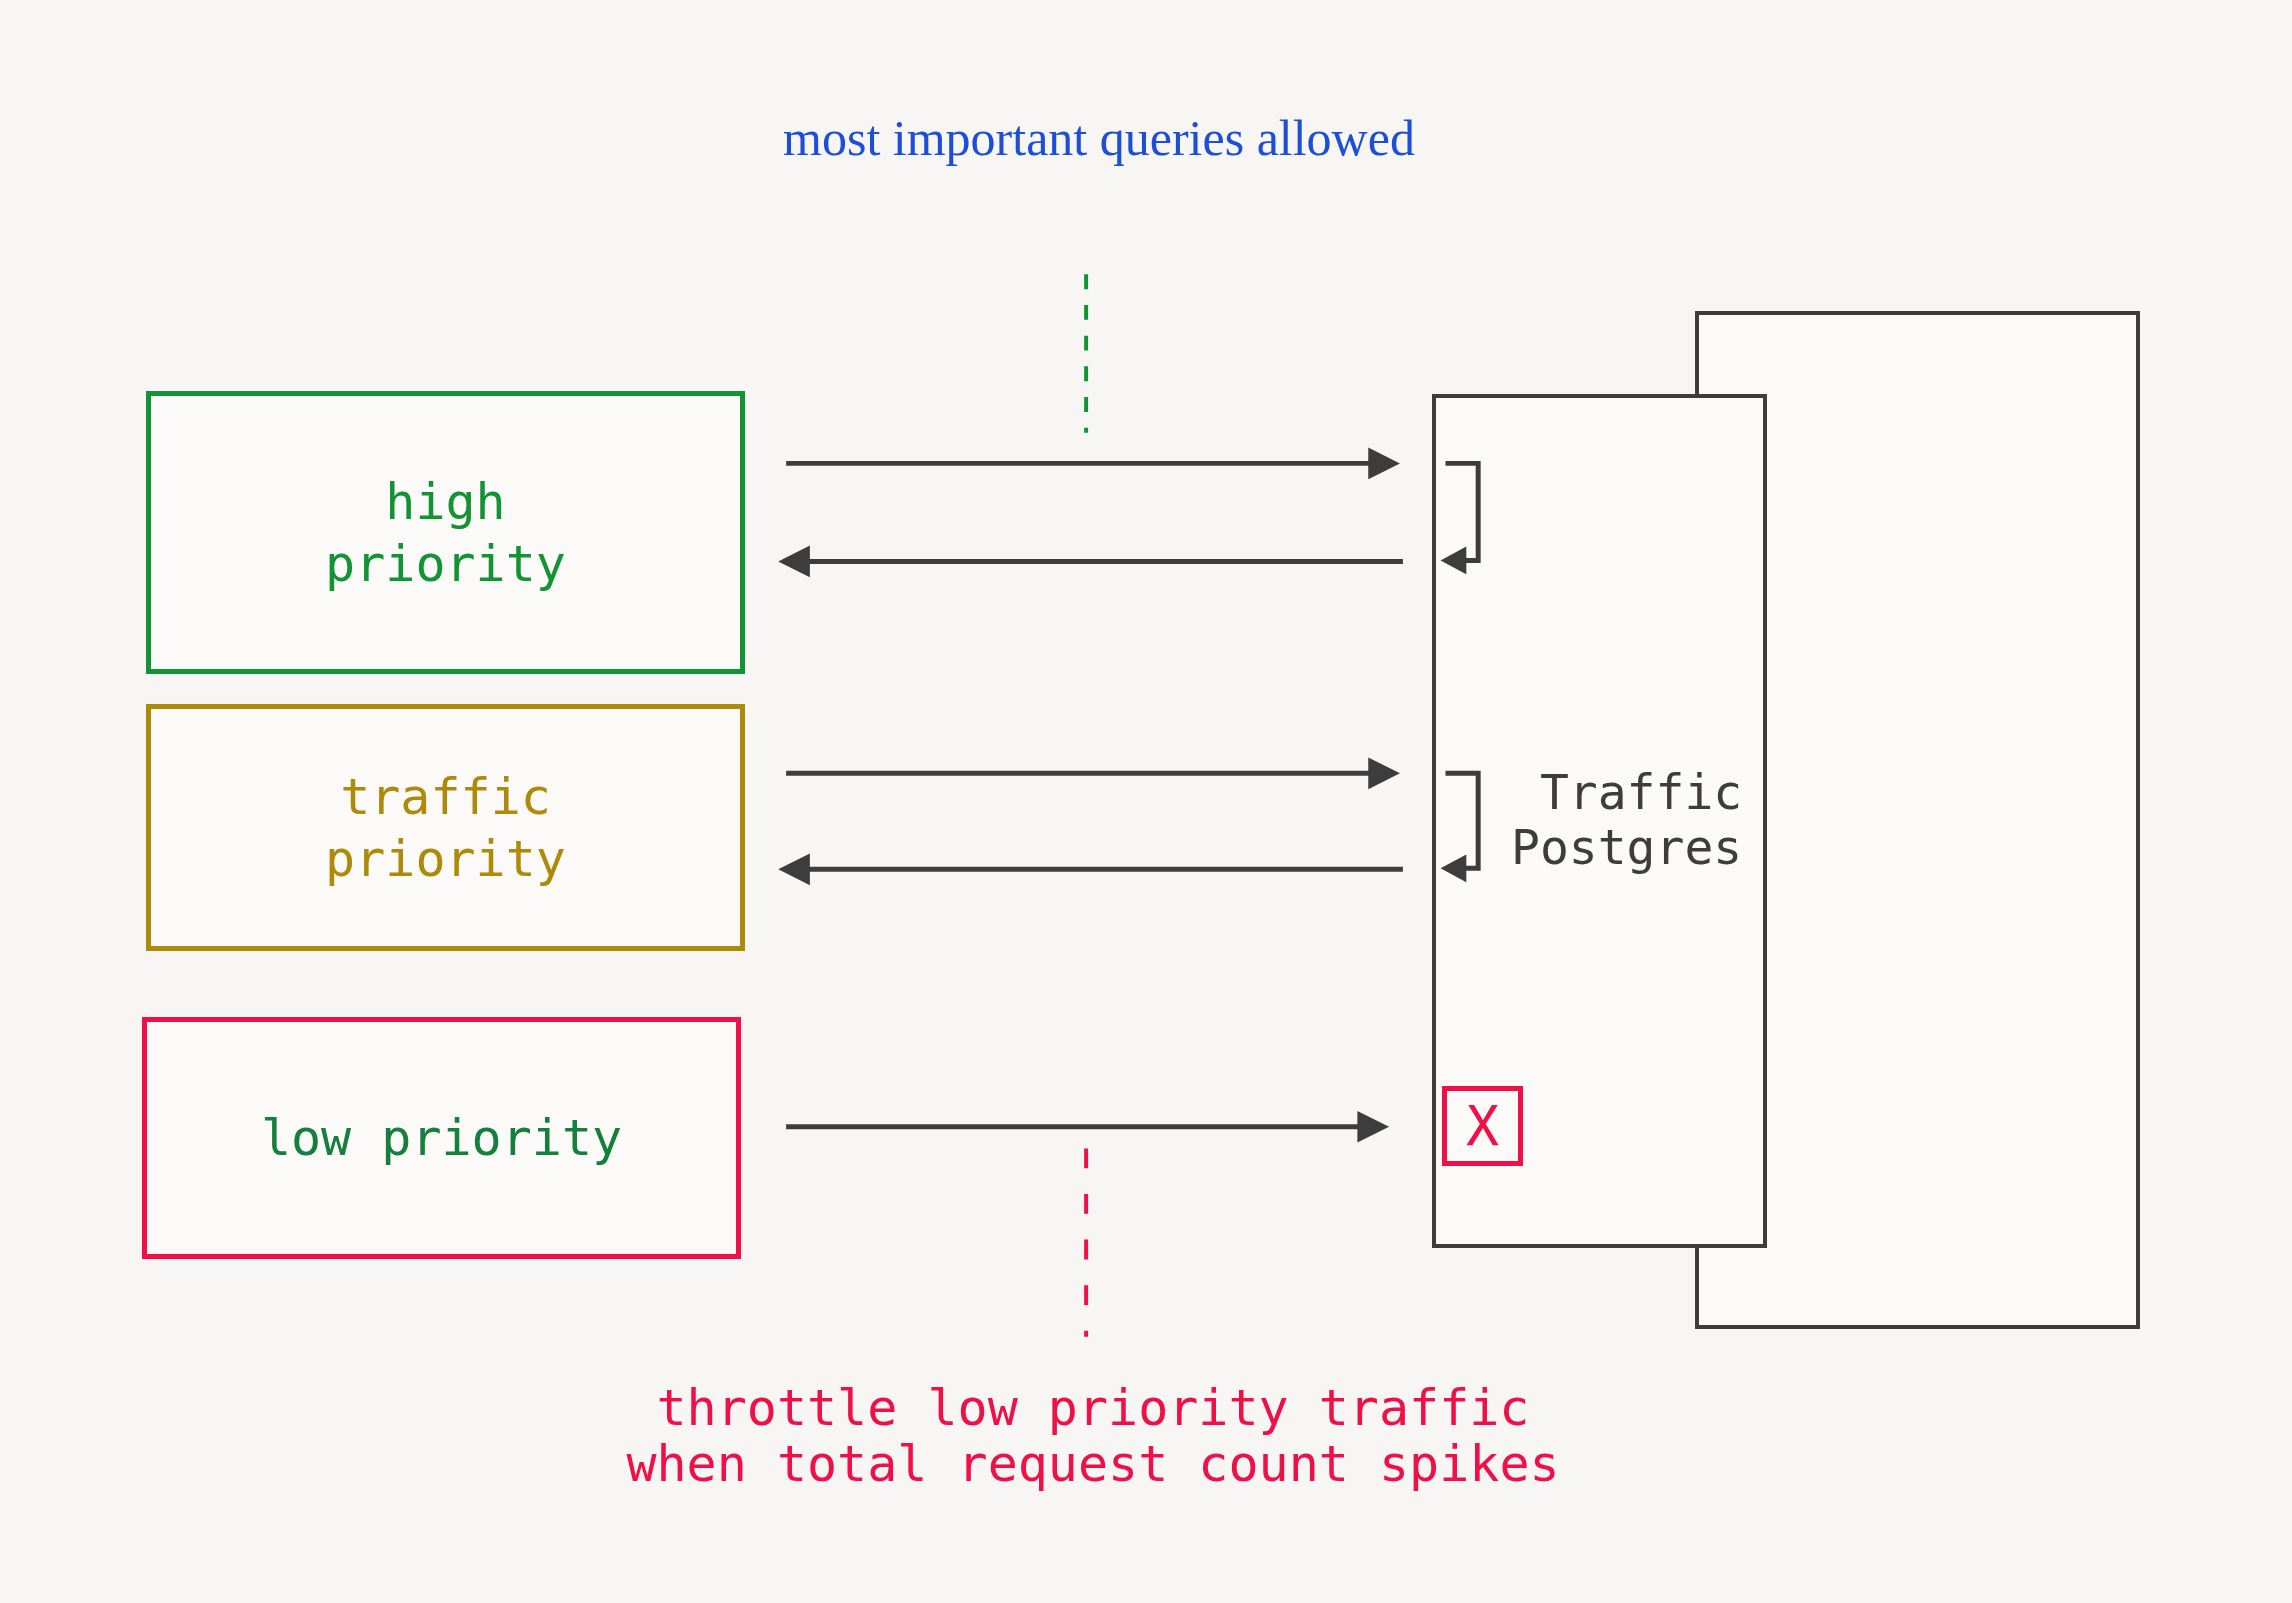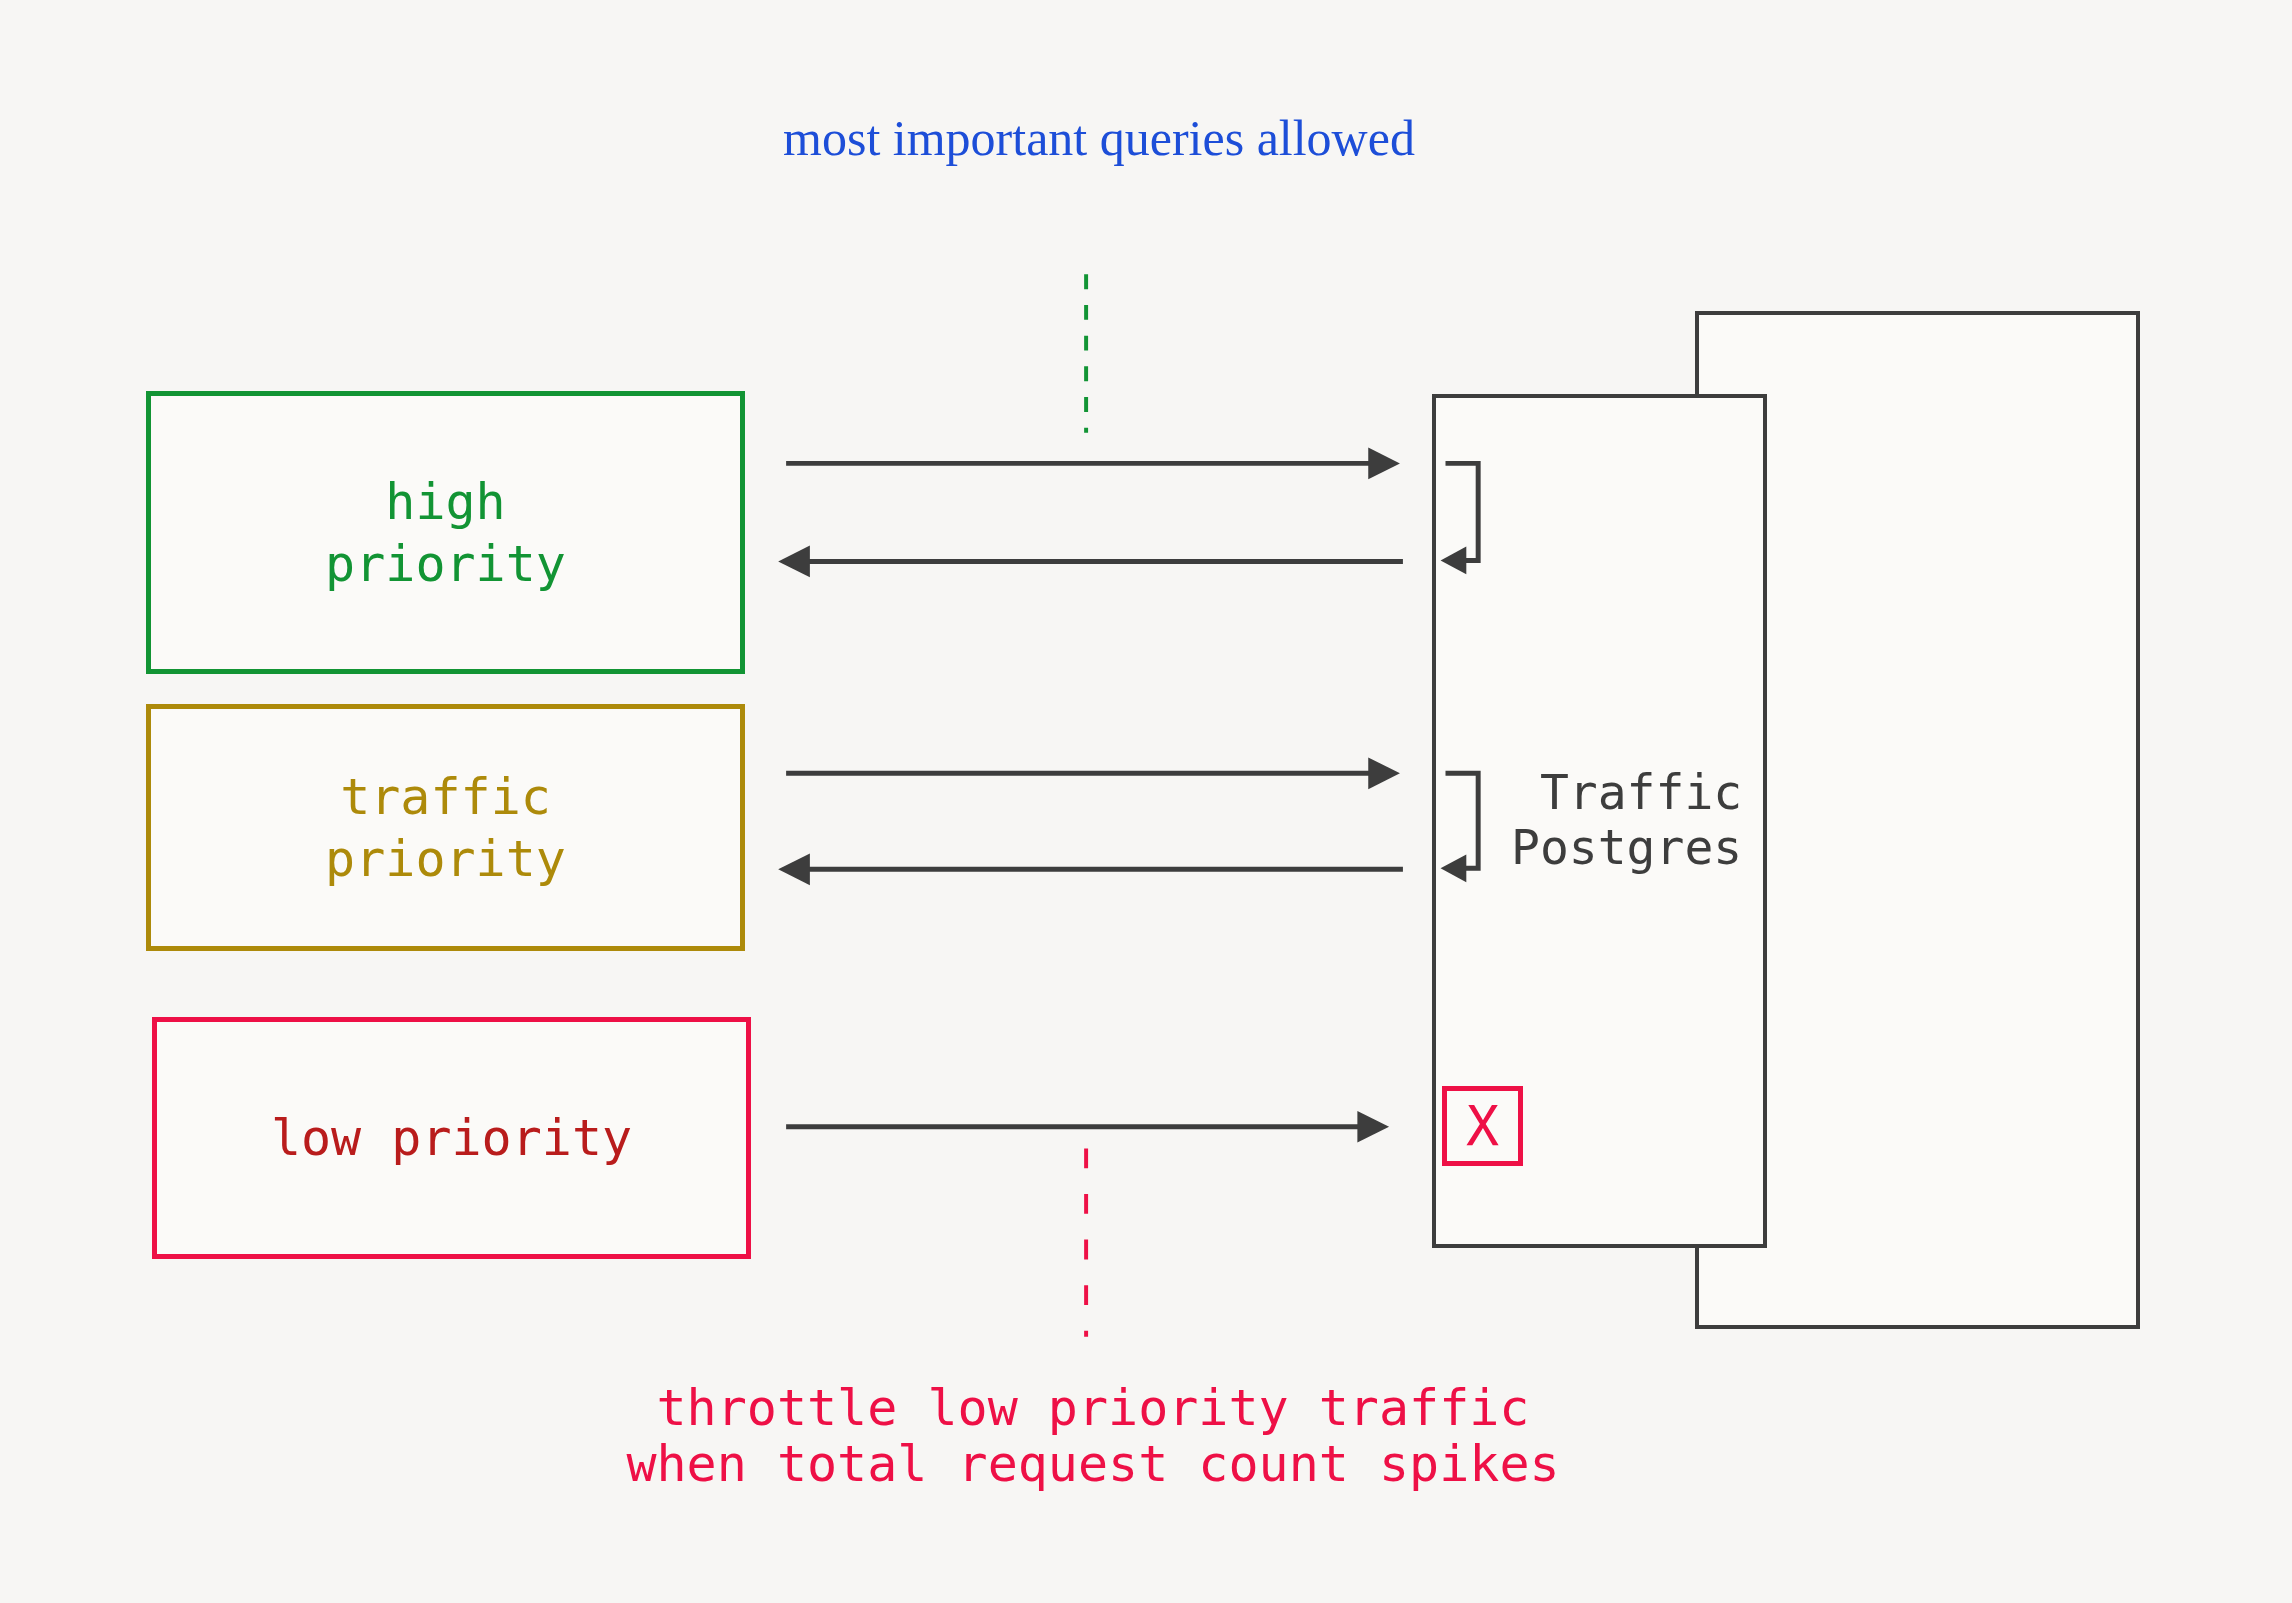--- a/index.html
+++ b/index.html
@@ -19,21 +19,21 @@
     flex-direction: column;
     align-items: center;
     justify-content: center;
     text-align: center;
   }
   .node .line { display: block; }
 
   
   .box-high   { left: 146px; top: 391px;  width: 599px; height: 283px; border: 5px solid #129434; color: #129434; z-index: 2; }
   .box-medium { left: 146px; top: 704px;  width: 599px; height: 247px; border: 5px solid #ad8a0a; color: #ad8a0a; z-index: 2; }
-  .box-low    { left: 152px; top: 1017px; width: 599px; height: 242px; border: 5px solid #ee1046; color: #b91c1c; z-index: 2; }
+  .box-low    { left: 142px; top: 1017px; width: 599px; height: 242px; border: 5px solid #ee1046; color: #15803d; z-index: 2; }
   .box-high .line, .box-medium .line, .box-low .line { font-size: 50px; line-height: 62px; }
 
   
   .box-postgres { left: 1695px; top: 311px; width: 445px; height: 1018px; border: 4px solid #3d3d3d; z-index: 1; }
   .box-traffic  { left: 1432px; top: 394px; width: 335px; height: 854px; border: 4px solid #3d3d3d; z-index: 3; }
 
   .tc-label {
     position: absolute; left: 1511px; top: 765px;
     color: #3d3d3d; font-size: 48px; line-height: 55px;
     text-align: right; z-index: 6;

